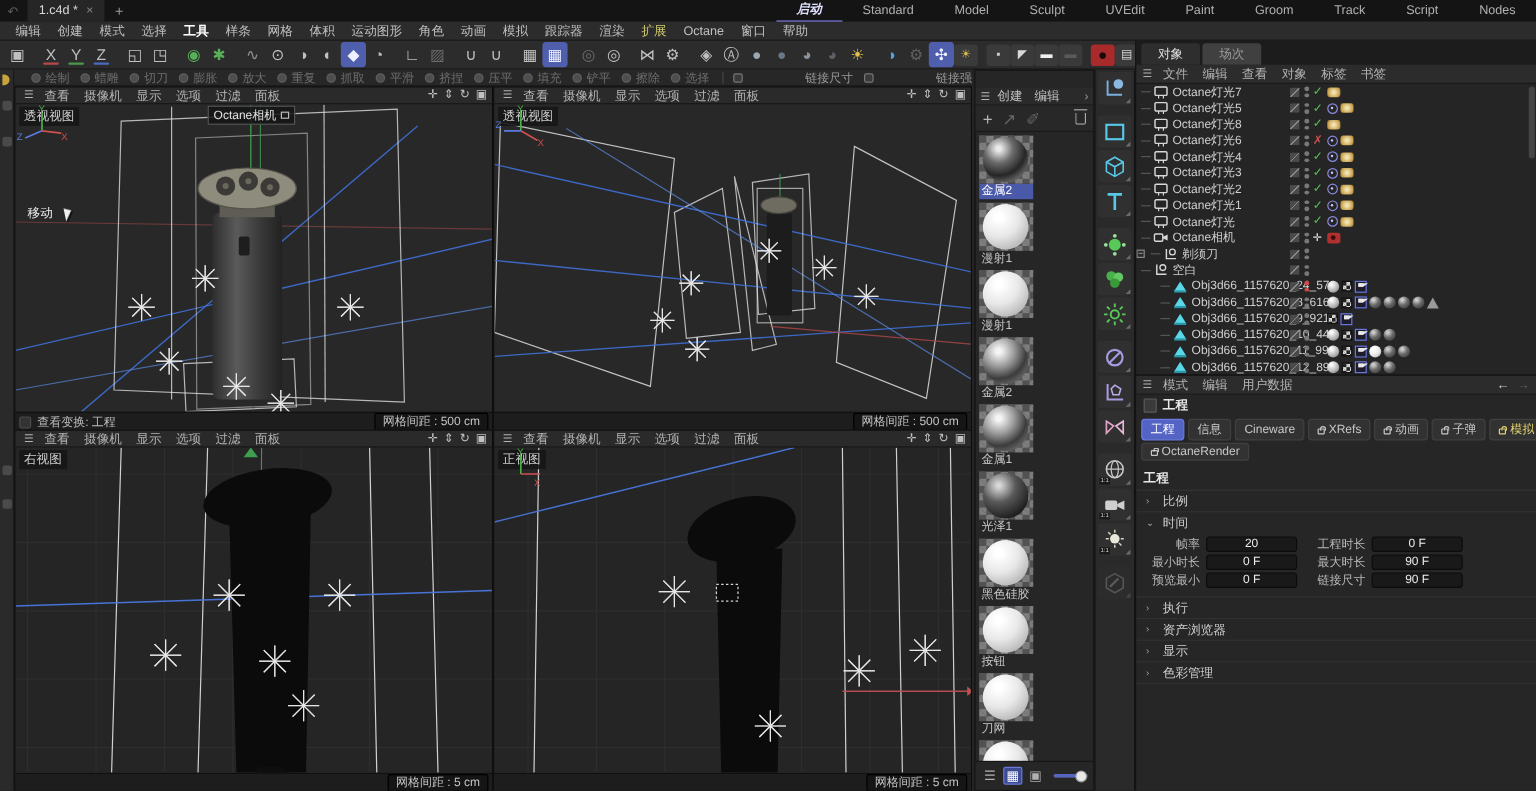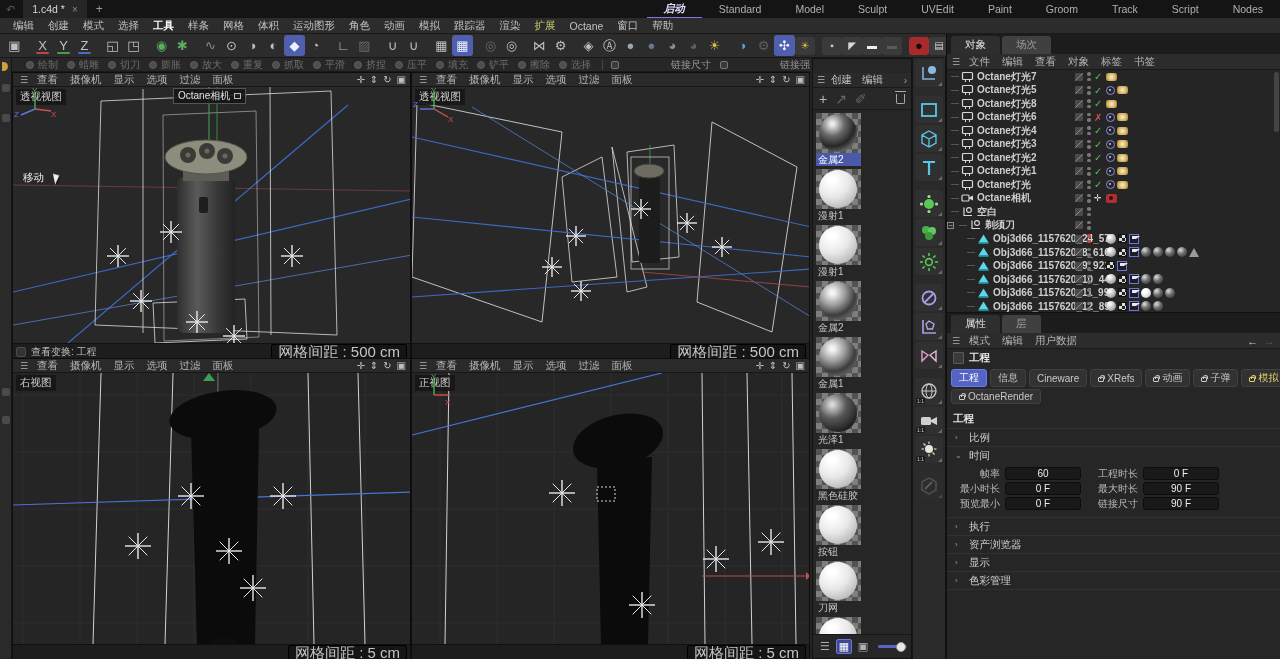--- a/index.html
+++ b/index.html
@@ -59,21 +59,21 @@
 .vp-canvas{position:relative;background:#282828;overflow:hidden;}
 .vp-canvas svg{position:absolute;left:0;top:0;}
 .vlabel{position:absolute;left:3px;top:2px;background:rgba(22,22,22,.9);padding:1px 4px;font-size:10.5px;color:#cdcdcd;z-index:3;}
 .camlabel{position:absolute;background:rgba(20,20,20,.85);border:1px solid #555;padding:0 4px;font-size:10px;color:#e0e0e0;z-index:3;display:flex;gap:4px;align-items:center;}
 .camlabel i{width:7px;height:6px;border:1px solid #bbb;display:inline-block;}
 .vtip{position:absolute;z-index:4;color:#efefef;font-size:10.5px;display:flex;gap:10px;align-items:center;}
 .cursorA{width:0;height:0;border-left:6px solid #f0f0f0;border-top:3px solid transparent;border-bottom:8px solid transparent;transform:rotate(-12deg);filter:drop-shadow(1px 1px 0 #000);}
 .vp-status{height:16px;background:#1d1d1d;display:flex;align-items:center;padding:0 3px;border-top:1px solid #101010;}
 .vst-left{display:flex;align-items:center;gap:5px;color:#bdbdbd;font-size:10px;}
 .vst-left i{width:10px;height:10px;background:#333;border:1px solid #4a4a4a;border-radius:2px;}
-.gridbox{margin-left:auto;background:#151515;border:1px solid #000;border-radius:2px;padding:0 6px;color:#c4c4c4;font-size:15px;line-height:13px;}
+.gridbox{margin-left:auto;background:#151515;border:1px solid #000;border-radius:2px;padding:0 6px;color:#c4c4c4;font-size:10px;line-height:13px;}
 .gizmo{position:absolute;right:2px;top:2px;z-index:3;}
 
 
 .mats{position:absolute;left:812px;top:58px;width:100px;height:601px;background:#262626;border:1px solid #121212;display:flex;flex-direction:column;}
 .mheader{height:15px;display:flex;align-items:center;gap:2px;padding:0 4px;background:#2a2a2a;border-bottom:1px solid #191919;}
 .mheader .ham{font-size:9px;color:#b8b8b8;}
 .mheader .mi{padding:0 4px;font-size:10.5px;color:#c0c0c0;}
 .mheader .chev{margin-left:auto;color:#9a9a9a;font-size:10px;}
 .mtools{height:22px;display:flex;align-items:center;gap:8px;padding:0 6px;background:#282828;border-bottom:1px solid #191919;}
 .mtools .mt{color:#b8b8b8;font-size:14px;line-height:1;}
@@ -117,21 +117,21 @@
 .rmenu .mi{padding:0 6px;font-size:10.5px;color:#b4b4b4;}
 .rmenu .arrows{margin-left:auto;color:#c8c8c8;font-size:11px;display:flex;gap:6px;}
 .rmenu .arrows .dim{color:#5a5a5a;}
 .olist{height:243px;position:relative;background:#252525;overflow:hidden;border-bottom:1px solid #111;}
 .orow{position:relative;height:13.5px;display:flex;align-items:center;}
 .oleft{display:flex;align-items:center;height:100%;}
 .dash{width:8px;height:1px;background:#555;margin-left:4px;margin-right:2px;}
 .branch{width:8px;height:1px;background:#555;margin-left:20px;margin-right:2px;}
 .exp{width:7px;height:7px;border:1px solid #888;color:#ccc;font-size:7px;line-height:5px;text-align:center;margin-left:0px;margin-right:1px;font-style:normal;background:#2a2a2a;}
 .oicon{width:13px;height:12px;flex:none;margin-right:3px;}
-.onm{font-size:10px;color:#cfcfcf;white-space:nowrap;font-weight:bold;}
+.onm{font-size:10px;color:#cfcfcf;white-space:nowrap;}
 .osq{position:absolute;left:128px;width:8px;height:8px;background:#4a4a4a;border-radius:1px;background-image:linear-gradient(135deg,transparent 45%,#8a8a8a 45%,#8a8a8a 55%,transparent 55%);}
 .odots{position:absolute;left:140px;width:4px;height:9px;}
 .odots::before,.odots::after{content:"";position:absolute;left:0;width:3.5px;height:3.5px;border-radius:50%;background:#787878;}
 .odots::before{top:0;} .odots::after{bottom:0;}
 .odots.red::before,.odots.red::after{background:#d04848;}
 .ochk{position:absolute;left:147px;color:#55c050;font-size:10px;font-style:normal;font-weight:bold;}
 .ocrs{position:absolute;left:147px;color:#d05050;font-size:10px;font-style:normal;font-weight:bold;}
 .omov{position:absolute;left:147px;color:#e0e0e0;font-size:9px;font-style:normal;}
 .otags{position:absolute;left:159px;display:flex;gap:2px;align-items:center;}
 .t-target{width:9px;height:9px;border:1.5px solid #8a8ae0;border-radius:50%;position:relative;}
@@ -1269,40 +1269,40 @@
           </div>
           <i class="osq"></i>
           <i class="odots"></i>
           <i class="omov">✛</i>
           <span class="otags">
             <i class="t-cam"></i>
           </span>
         </div>
         <div class="orow">
           <div class="oleft">
+            <i class="exp">−</i>
             <i class="dash"></i>
             <i class="oicon"><svg width="13" height="12">
                 <path d="M3 1.5 V9.5 H11" stroke="#d8d8d8" fill="none" stroke-width="1.2"></path>
                 <circle cx="8" cy="4" r="2.4" fill="none" stroke="#d8d8d8" stroke-width="1.1"></circle>
               </svg></i>
-            <span class="onm">空白</span>
+            <span class="onm">剃须刀</span>
           </div>
           <i class="osq"></i>
           <i class="odots"></i>
           <span class="otags"></span>
         </div>
         <div class="orow">
           <div class="oleft">
-            <i class="exp">−</i>
             <i class="dash"></i>
             <i class="oicon"><svg width="13" height="12">
                 <path d="M3 1.5 V9.5 H11" stroke="#d8d8d8" fill="none" stroke-width="1.2"></path>
                 <circle cx="8" cy="4" r="2.4" fill="none" stroke="#d8d8d8" stroke-width="1.1"></circle>
               </svg></i>
-            <span class="onm">剃须刀</span>
+            <span class="onm">空白</span>
           </div>
           <i class="osq"></i>
           <i class="odots"></i>
           <span class="otags"></span>
         </div>
         <div class="orow">
           <div class="oleft">
             <i class="branch"></i>
             <i class="oicon"><svg width="13" height="12">
                 <path d="M6.5 1.5 L11.5 9.5 H1.5 Z" fill="#5ad8e8"></path>
@@ -1408,24 +1408,20 @@
           <i class="odots"></i>
           <span class="otags">
             <i class="t-sl"></i>
             <i class="t-checker"></i>
             <i class="t-flag"></i>
             <i class="t-sd"></i>
             <i class="t-sd"></i>
           </span>
         </div>
       </div>
-    <div class="rtabs" id="attrtabs">
-        <span class="rtab on">属性</span>
-        <span class="rtab">层</span>
-      </div>
     <div class="rmenu">
       <span class="ham">☰</span>
       <span style="display:flex">
           <span class="mi">模式</span>
           <span class="mi">编辑</span>
           <span class="mi">用户数据</span>
         </span>
       <span class="arrows">
           <span>←</span>
           <span class="dim">→</span>
@@ -1478,21 +1474,21 @@
             </div>
           </div>
           <div class="agroup">
             <div class="agrow">
               <span class="car">⌄</span>
               <span>时间</span>
             </div>
             <div class="afields">
               <div class="afrow">
                 <span class="afl">帧率</span>
-                <span class="afv">60</span>
+                <span class="afv">20</span>
                 <span class="afl2">工程时长</span>
                 <span class="afv">0 F</span>
               </div>
               <div class="afrow">
                 <span class="afl">最小时长</span>
                 <span class="afv">0 F</span>
                 <span class="afl2">最大时长</span>
                 <span class="afv">90 F</span>
               </div>
               <div class="afrow">

